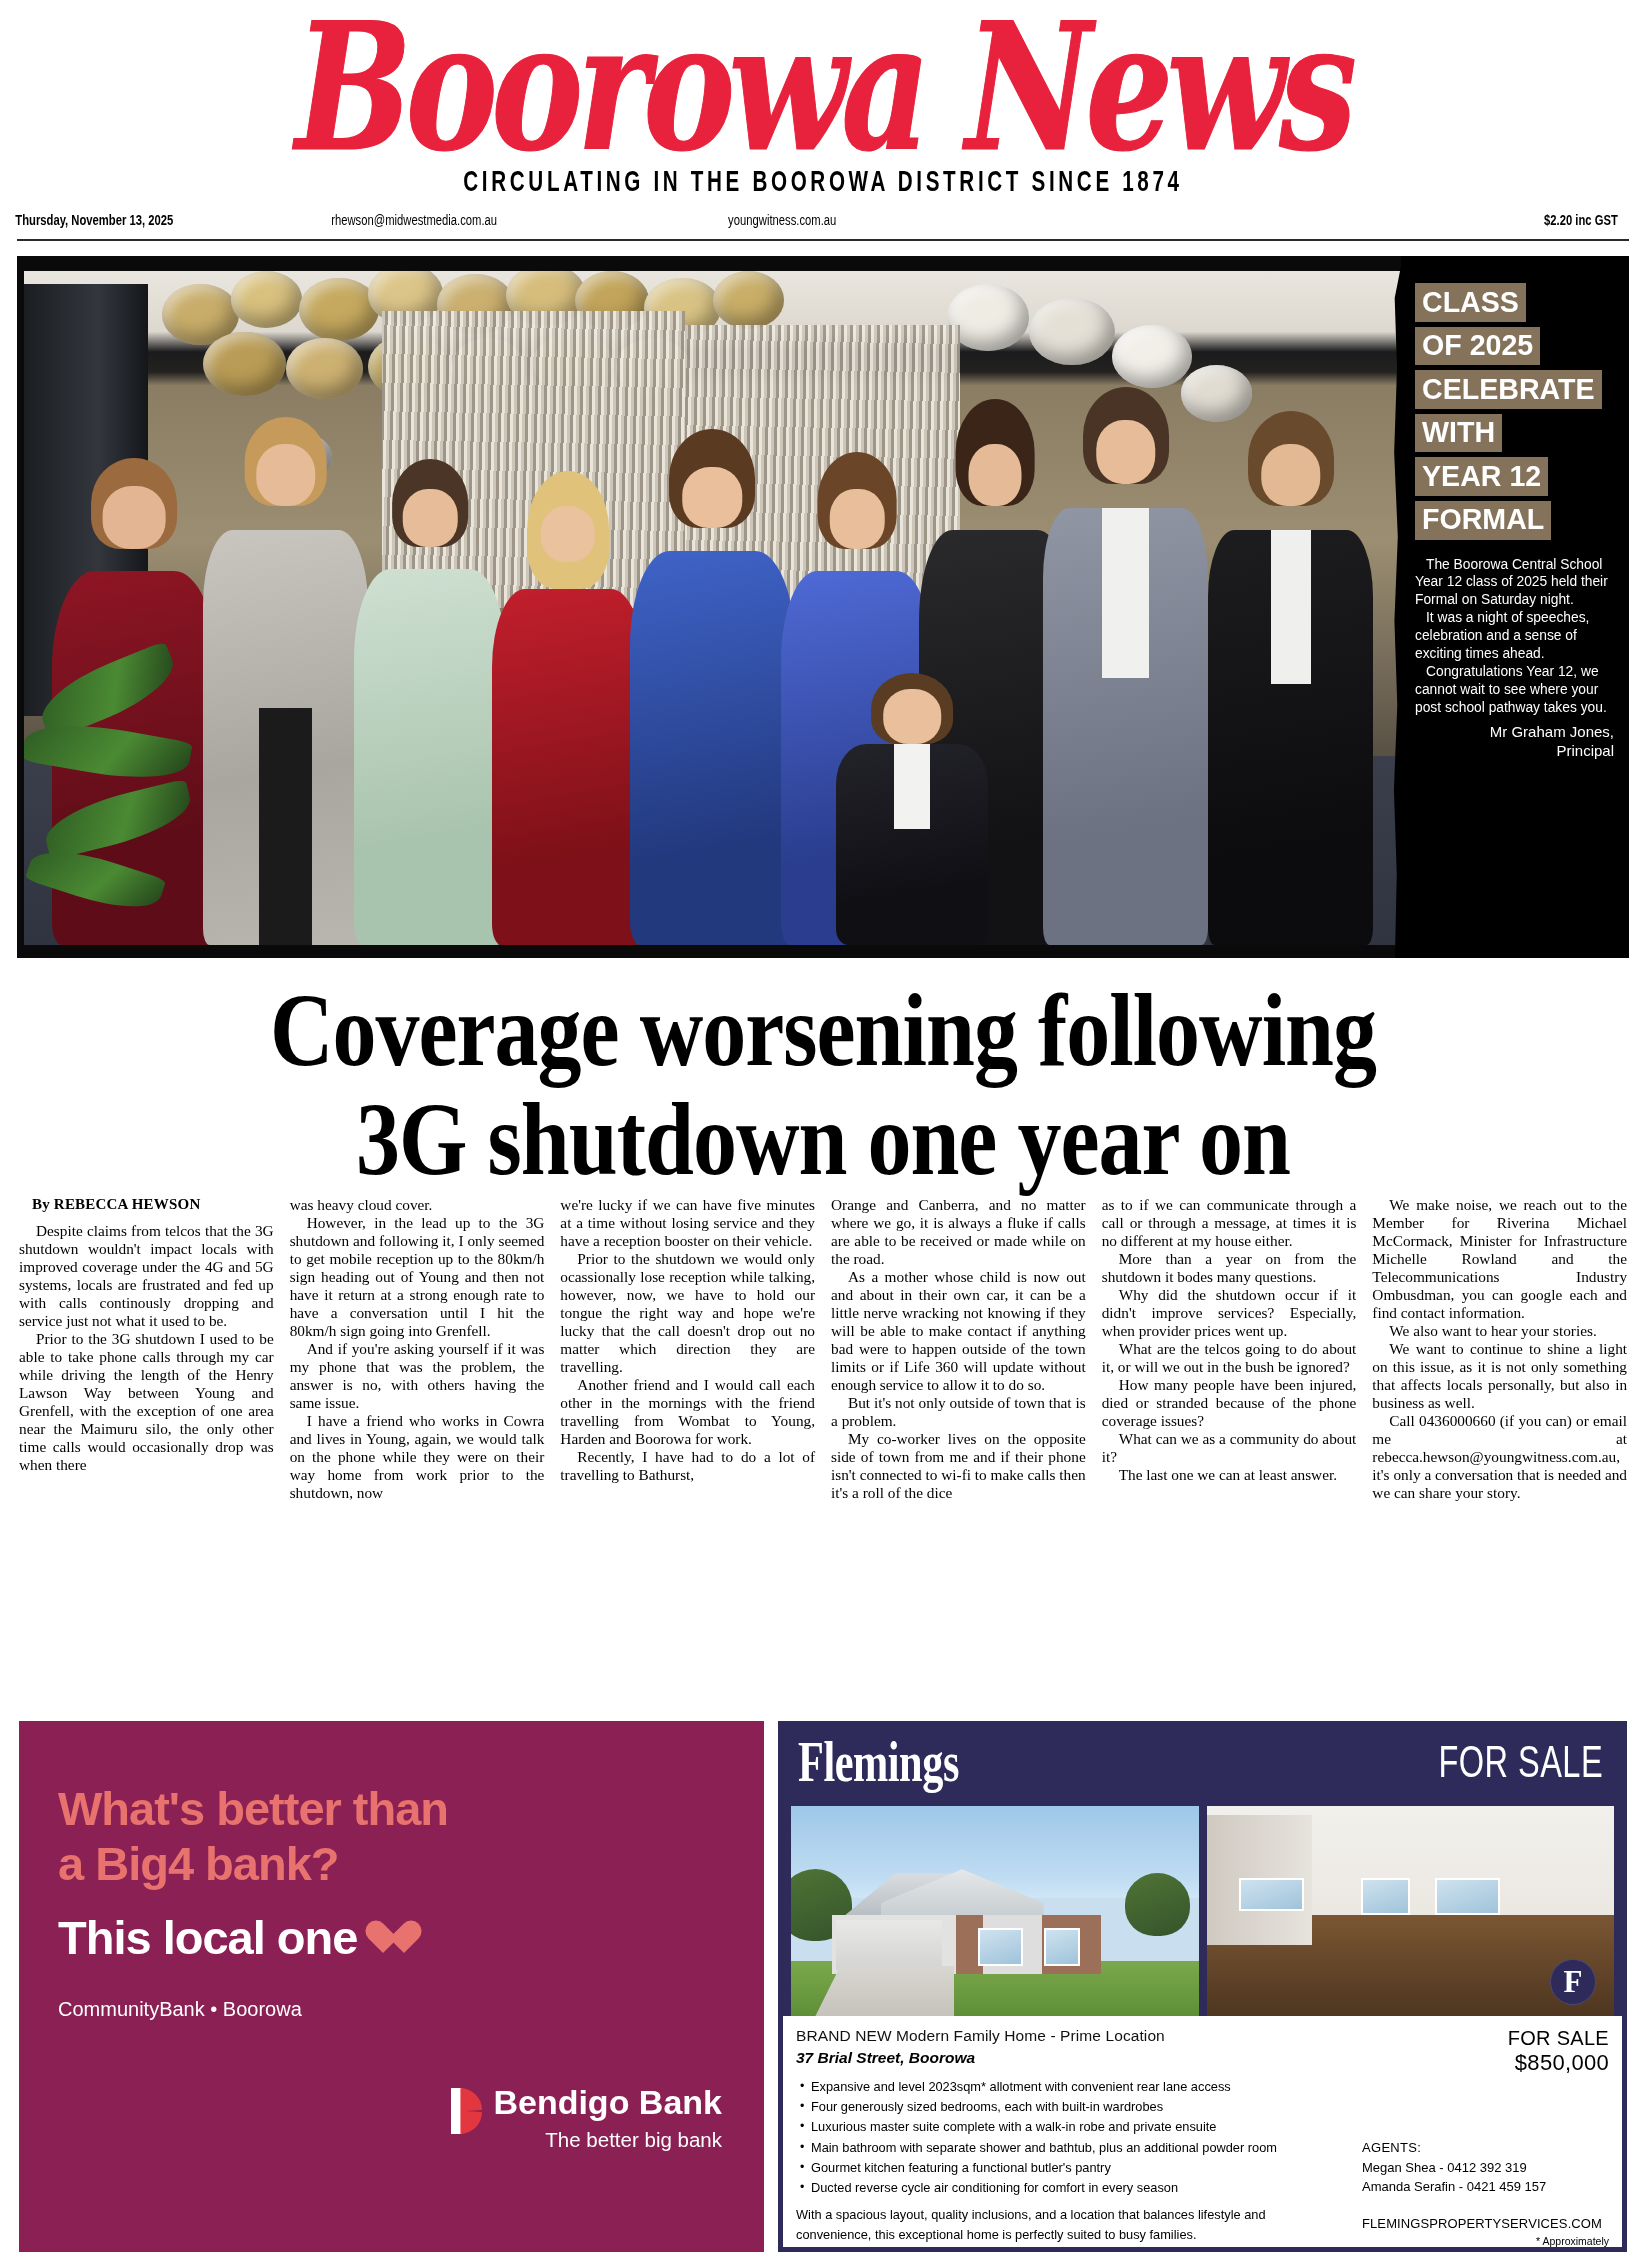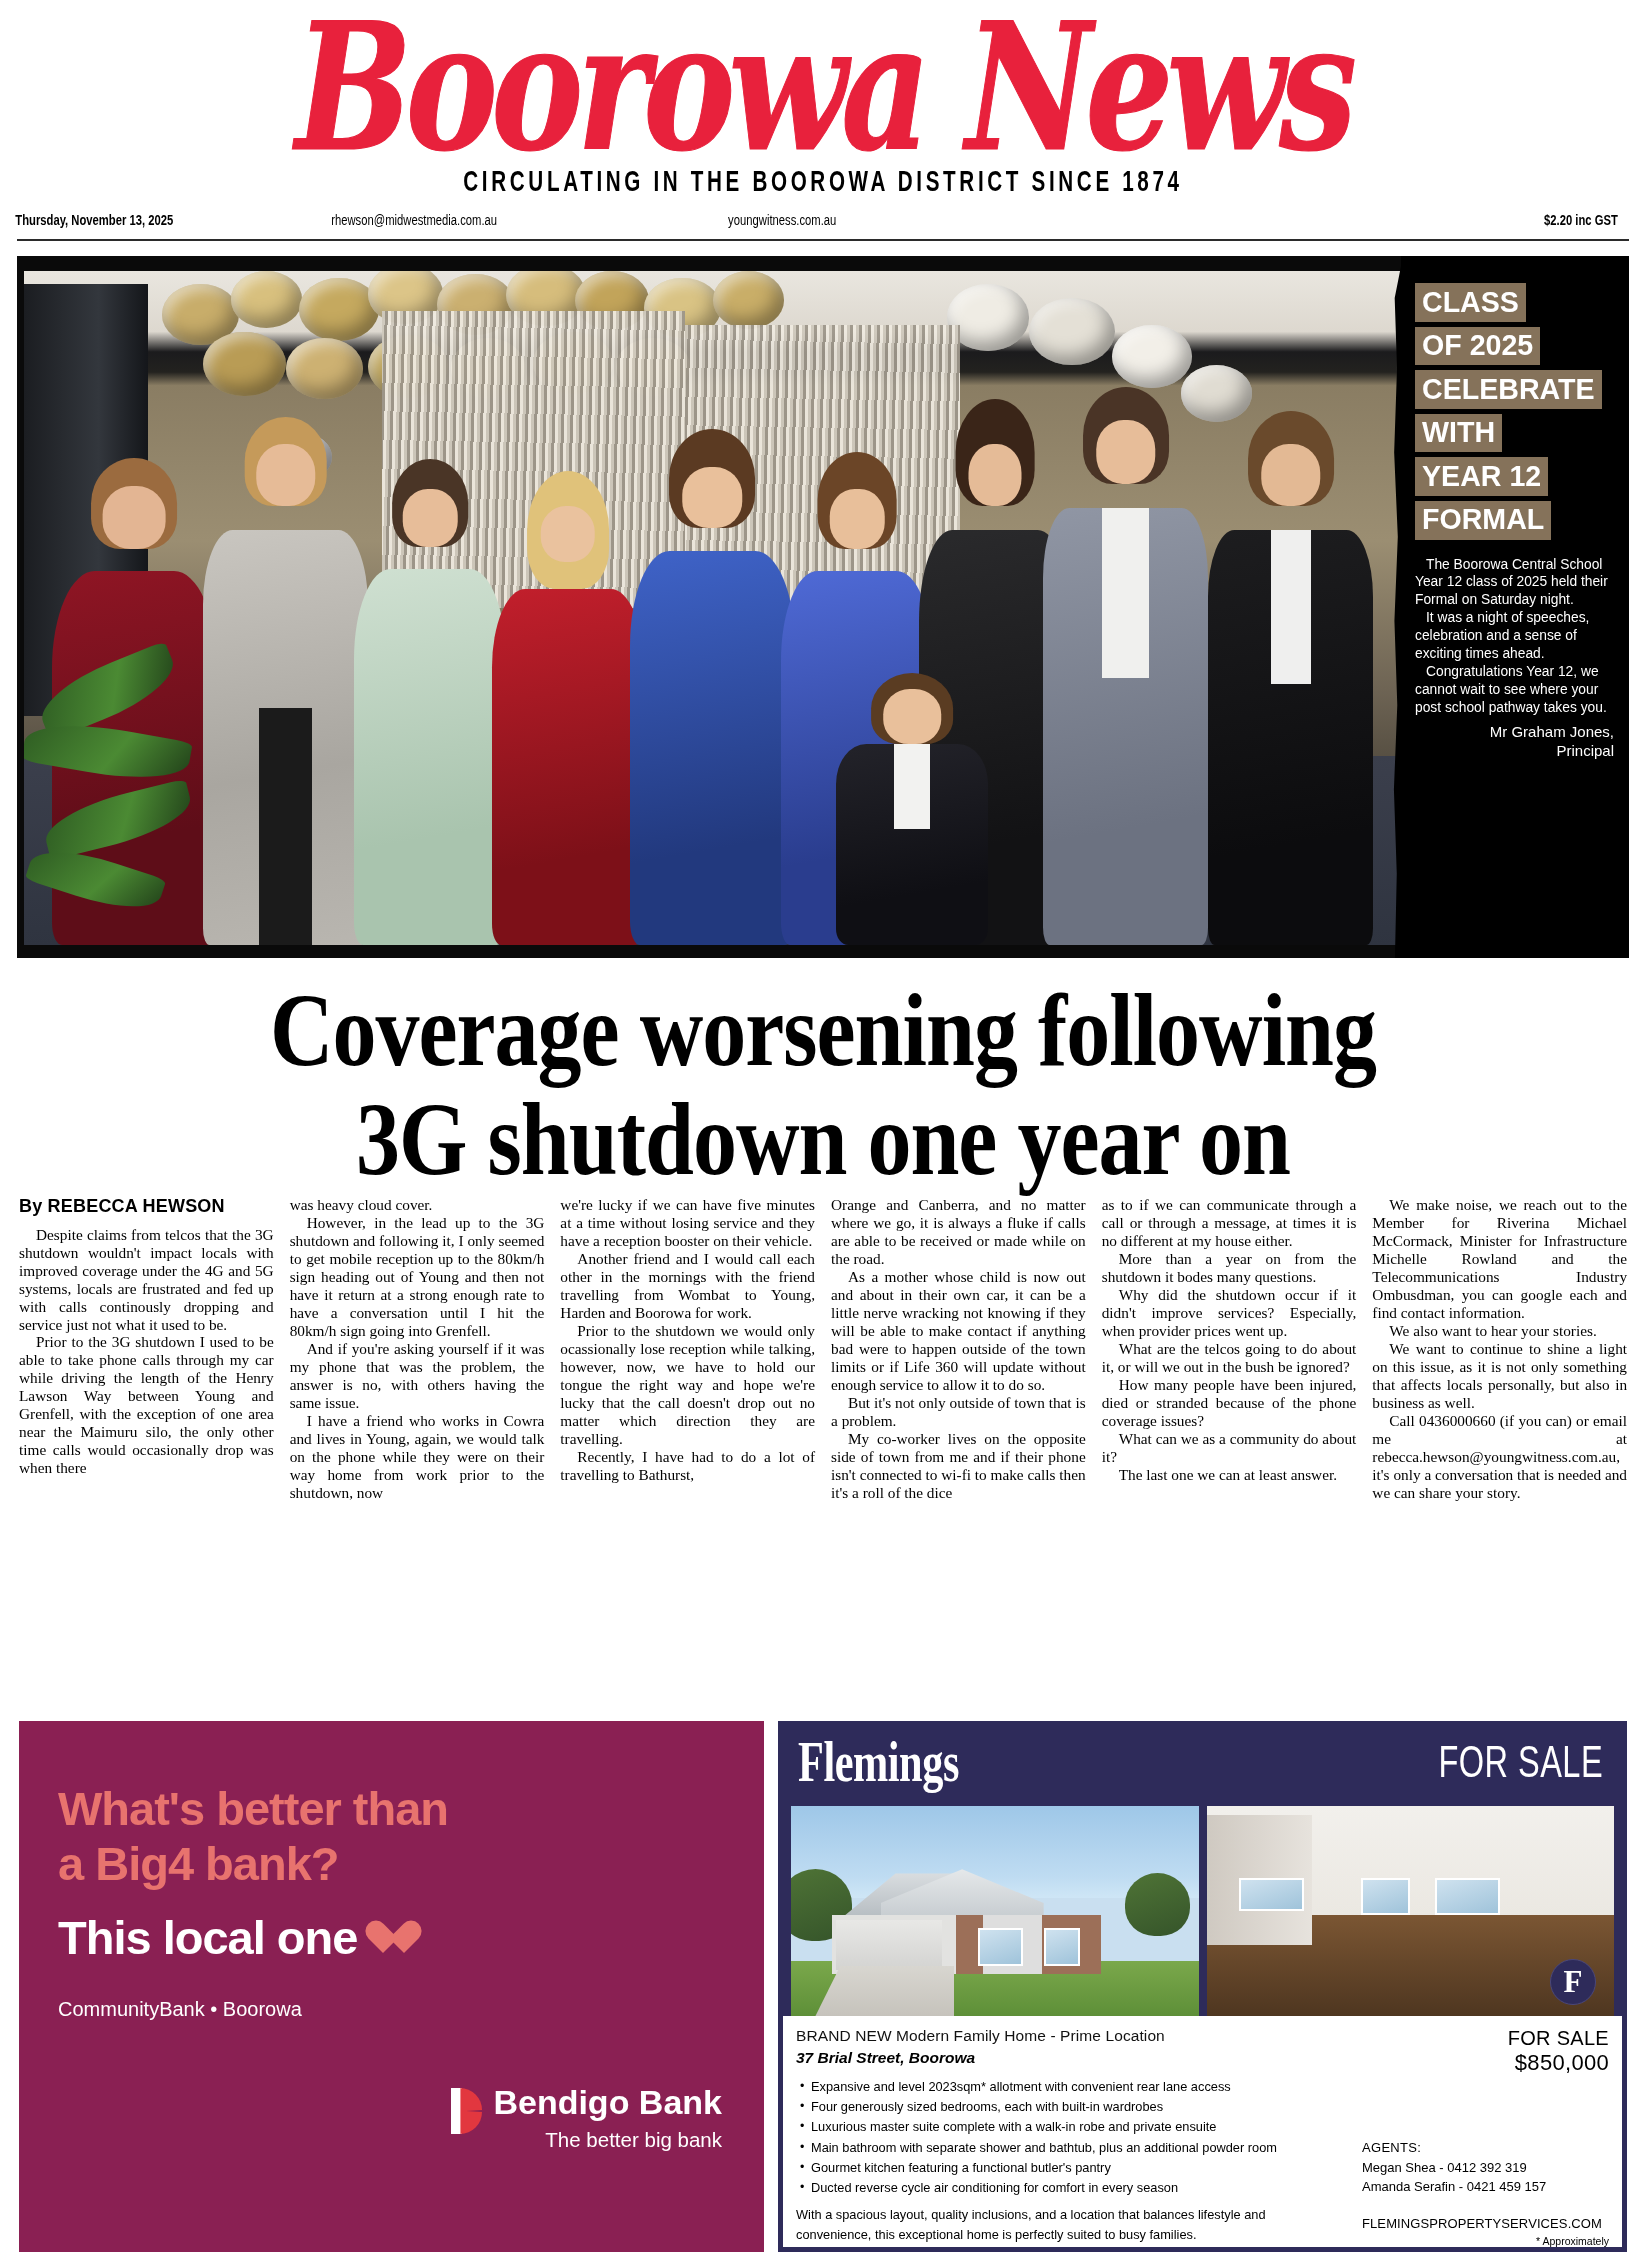--- a/index.html
+++ b/index.html
@@ -166,25 +166,26 @@
     font-size: 88px;
     line-height: 1.04;
     margin: 19px 20px 0 20px;
     letter-spacing: -1px;
     transform: scaleY(1.18);
     transform-origin: center top;
   }
 
   
   .byline {
-    font-family: Liberation Sans, sans-serif;
-    font-weight: 700;
-    font-size: 18px;
+    font-family: Liberation Serif, serif;
+    font-weight: 700;
+    font-size: 15px;
     letter-spacing: 0.2px;
     margin-bottom: 8.5px;
+    margin-left: 13px;
   }
   .story {
     display: flex;
     margin: 36px 19px 0 19px;
     gap: 16px;
   }
   .col {
     flex: 1;
     font-family: "Liberation Serif", serif;
     font-size: 15.3px;
@@ -525,22 +526,22 @@
     <p>Prior to the 3G shutdown I used to be able to take phone calls through my car while driving the length of the Henry Lawson Way between Young and Grenfell, with the exception of one area near the Maimuru silo, the only other time calls would occasionally drop was when there</p>
   </div>
   <div class="col">
     <p class="noindent">was heavy cloud cover.</p>
     <p>However, in the lead up to the 3G shutdown and following it, I only seemed to get mobile reception up to the 80km/h sign heading out of Young and then not have it return at a strong enough rate to have a conversation until I hit the 80km/h sign going into Grenfell.</p>
     <p>And if you're asking yourself if it was my phone that was the problem, the answer is no, with others having the same issue.</p>
     <p>I have a friend who works in Cowra and lives in Young, again, we would talk on the phone while they were on their way home from work prior to the shutdown, now</p>
   </div>
   <div class="col">
     <p class="noindent">we're lucky if we can have five minutes at a time without losing service and they have a reception booster on their vehicle.</p>
+    <p>Prior to the shutdown we would only ocassionally lose reception while talking, however, now, we have to hold our tongue the right way and hope we're lucky that the call doesn't drop out no matter which direction they are travelling.</p>
     <p>Another friend and I would call each other in the mornings with the friend travelling from Wombat to Young, Harden and Boorowa for work.</p>
-    <p>Prior to the shutdown we would only ocassionally lose reception while talking, however, now, we have to hold our tongue the right way and hope we're lucky that the call doesn't drop out no matter which direction they are travelling.</p>
     <p>Recently, I have had to do a lot of travelling to Bathurst,</p>
   </div>
   <div class="col">
     <p class="noindent">Orange and Canberra, and no matter where we go, it is always a fluke if calls are able to be received or made while on the road.</p>
     <p>As a mother whose child is now out and about in their own car, it can be a little nerve wracking not knowing if they will be able to make contact if anything bad were to happen outside of the town limits or if Life 360 will update without enough service to allow it to do so.</p>
     <p>But it's not only outside of town that is a problem.</p>
     <p>My co-worker lives on the opposite side of town from me and if their phone isn't connected to wi-fi to make calls then it's a roll of the dice</p>
   </div>
   <div class="col">
     <p class="noindent">as to if we can communicate through a call or through a message, at times it is no different at my house either.</p>

